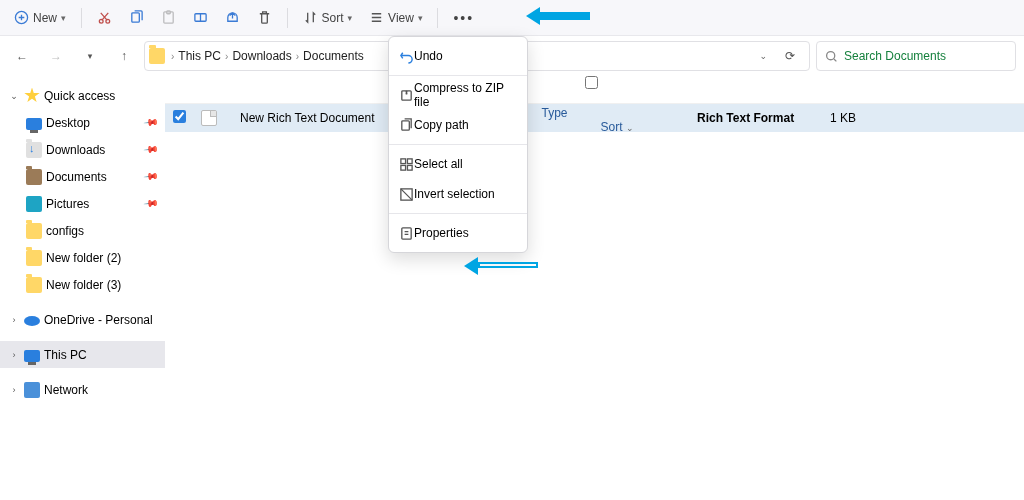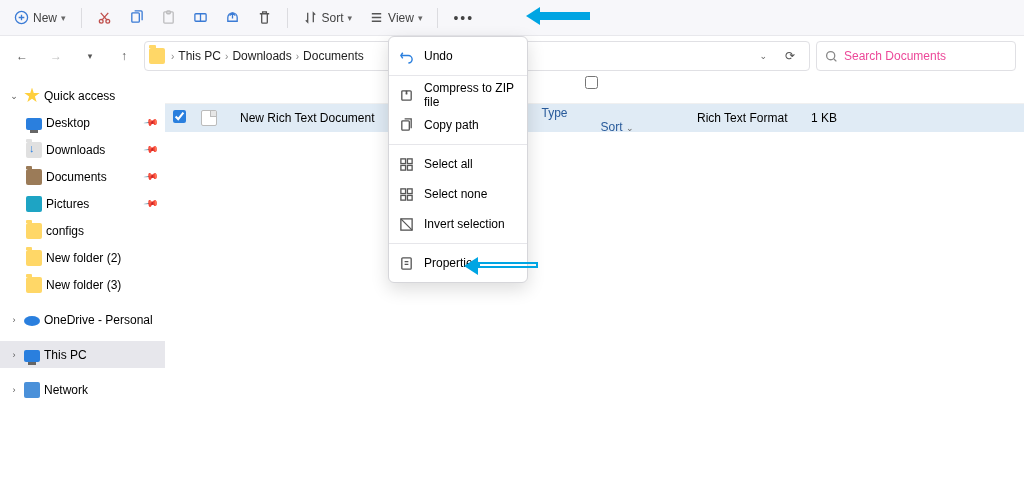--- a/index.html
+++ b/index.html
@@ -15,21 +15,21 @@
 
 
 .navbar { height:40px; display:flex; align-items:center; padding:0 8px; gap:6px; }
 .navbtn { width:28px; height:28px; display:flex; align-items:center; justify-content:center; color:#555; border-radius:4px; }
 .crumbs { flex:1; height:30px; border:1px solid #e0e0e4; border-radius:4px; display:flex; align-items:center; padding:0 4px; gap:4px; }
 .crumbs .folder-ico { width:16px; height:16px; background:#ffd767; border-radius:2px; position:relative; margin-right:2px;}
 .crumbs .folder-ico::before{content:"";position:absolute;top:-3px;left:0;width:7px;height:3px;background:#ffd767;border-radius:1px 1px 0 0;}
 .crumb { color:#222; }
 .crumb-sep { color:#888; font-size:10px; }
 .refresh { width:30px; text-align:center; color:#555; }
-.search { width:200px; height:30px; border:1px solid #e0e0e4; border-radius:4px; display:flex; align-items:center; padding:0 8px; color:#ec4899; gap:6px;}
+.search { width:200px; height:30px; border:1px solid #e0e0e4; border-radius:4px; display:flex; align-items:center; padding:0 8px; color:#15803d; gap:6px;}
 
 
 .main { display:flex; height:calc(500px - 76px); }
 .sidebar { width:165px; padding:6px 0; overflow:hidden; }
 .side-item { height:27px; display:flex; align-items:center; padding-left:8px; gap:4px; }
 .side-item.indent { padding-left:26px; }
 .side-item .exp { width:12px; text-align:center; color:#555; font-size:9px; }
 .side-item .lbl { white-space:nowrap;text-align:center; }
 .side-item.sel { background:#e7e7ec; }
 .pin { margin-left:auto; margin-right:8px; color:#888; font-size:10px; transform:rotate(40deg);}
@@ -59,28 +59,28 @@
 .colh.cb{width:28px;}
 .colh.name{width:346px;}
 .colh.date{width:150px;}
 .colh.type{width:114px;}
 .colh.size{width:70px;text-align:right;}
 .row { height:28px; display:flex; align-items:center; padding-left:8px; background:#e0ebf5; }
 .row .cb{width:28px;}
 .row .cb input{accent-color:#2a7fde;}
 .row .name-cell{width:346px;display:flex;align-items:center;gap:23px;}
 .row .date-cell{width:150px;}
-.row .type-cell{width:114px;}
-.row .size-cell{width:70px;text-align:left;padding-right:6px;}
+.row .type-cell{width:114px;font-weight:bold;}
+.row .size-cell{width:70px;text-align:center;padding-right:6px;}
 .fileico{width:16px;height:16px;background:#fff;border:1px solid #bbb;border-radius:2px;position:relative;}
 .fileico::after{content:"";position:absolute;top:0;right:0;width:5px;height:5px;background:#e6e6e6;border-left:1px solid #bbb;border-bottom:1px solid #bbb;}
 
 
 .menu { position:absolute; left:388px; top:36px; width:140px; background:#fff; border:1px solid #d6d6da; border-radius:6px; box-shadow:0 6px 18px rgba(0,0,0,0.14); padding:4px 0; z-index:10;}
-.mi { height:30px; display:flex; align-items:center; padding:0 10px; gap:10px; }
+.mi { height:30px; display:flex; align-items:center; padding:0 10px; }
 .mi svg { width:15px; height:15px; color:#555; flex-shrink:0;}
 .mdiv { height:1px; background:#e6e6ea; margin:4px 0; }
 
 
 .arrow { position:absolute; z-index:20; }
 .arrow-body{height:8px;background:#00a5e3;position:relative;}
 .arrow-body.outline{background:transparent;border:2px solid #00a5e3;height:6px;}
 .arrow-head{width:0;height:0;border-top:9px solid transparent;border-bottom:9px solid transparent;position:absolute;top:-5px;}
 .arrow-head.left{border-right:14px solid #00a5e3; left:-14px;}
 </style>
@@ -286,29 +286,20 @@
       <svg viewBox="0 0 16 16" fill="none" stroke="#555" stroke-width="1.4">
         <rect x="2" y="2" width="5" height="5"></rect>
         <rect x="9" y="2" width="5" height="5"></rect>
         <rect x="2" y="9" width="5" height="5"></rect>
         <rect x="9" y="9" width="5" height="5"></rect>
       </svg>
       <span>Select all</span>
     </div>
   <div class="mi">
       <svg viewBox="0 0 16 16" fill="none" stroke="#555" stroke-width="1.4">
-        <rect x="2" y="2" width="5" height="5"></rect>
-        <rect x="9" y="2" width="5" height="5"></rect>
-        <rect x="2" y="9" width="5" height="5"></rect>
-        <rect x="9" y="9" width="5" height="5"></rect>
-      </svg>
-      <span>Select none</span>
-    </div>
-  <div class="mi">
-      <svg viewBox="0 0 16 16" fill="none" stroke="#555" stroke-width="1.4">
         <rect x="2" y="2" width="12" height="12"></rect>
         <path d="M2 2l12 12" fill="#555"></path>
       </svg>
       <span>Invert selection</span>
     </div>
   <div class="mdiv"></div>
   <div class="mi">
       <svg viewBox="0 0 16 16" fill="none" stroke="#555" stroke-width="1.4">
         <rect x="3" y="2" width="10" height="12" rx="1"></rect>
         <path d="M6 6h4M6 9h4"></path>

